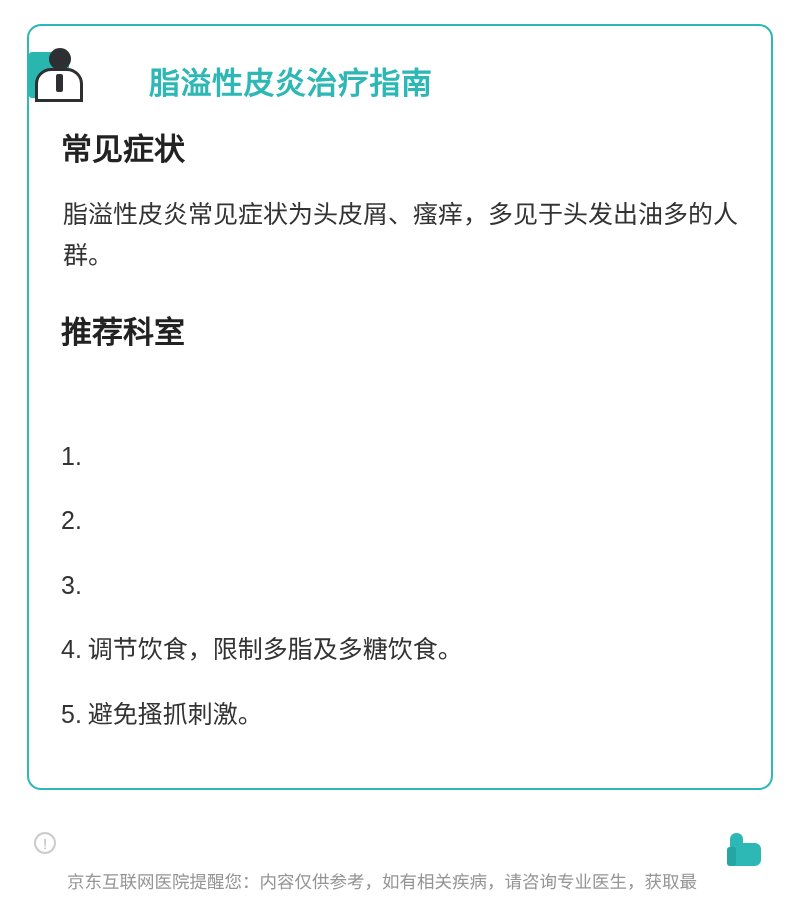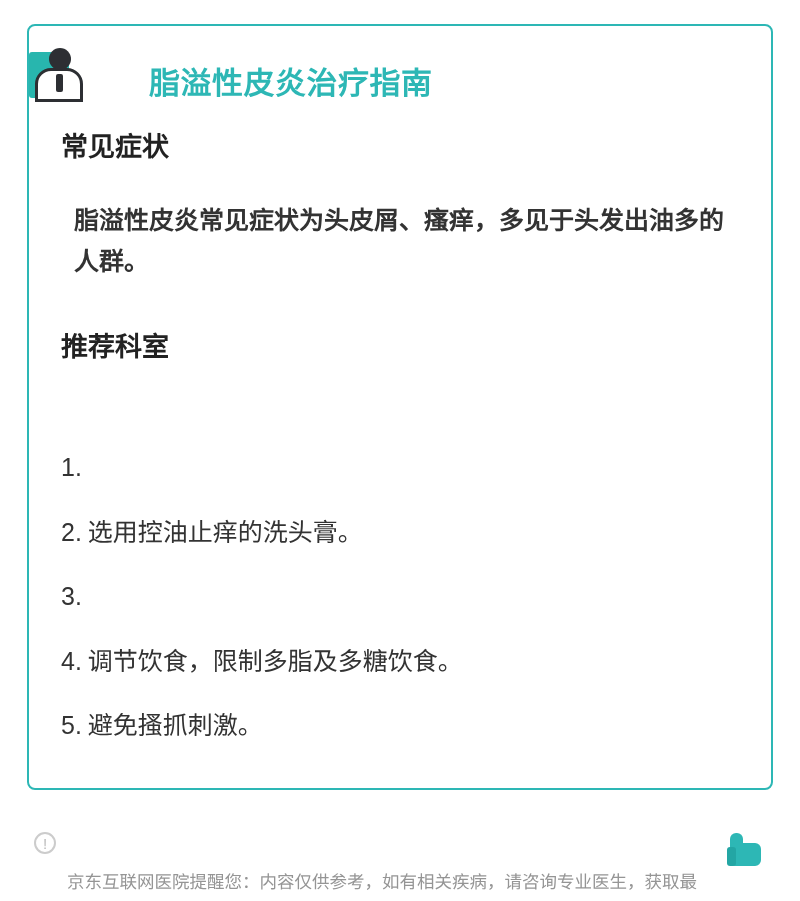--- a/index.html
+++ b/index.html
@@ -17,21 +17,21 @@
   }
 
   .card {
     position: absolute;
     left: 27px;
     top: 24px;
     width: 746px;
     height: 766px;
     background: #ffffff;
     border: 2px solid #2db7b5;
-    border-radius: 8px;
+    border-radius: 14px;
     box-sizing: border-box;
   }
 
   .doc-icon {
     position: absolute;
     left: 0px;
     top: 26px;
     width: 46px;
     height: 46px;
   }
@@ -87,32 +87,31 @@
 
   .content {
     position: absolute;
     left: 32px;
     top: 104px;
     right: 24px;
   }
 
   h2.section {
     margin: 0;
-    font-size: 27px;
+    font-size: 31px;
     font-weight: bold;
     color: #222222;
     line-height: 1.3;
   }
 
   p.para {
-    margin: 13px;
+    margin: 2px;
     font-size: 25px;
     line-height: 1.62;
     color: #333333;
-    font-weight: bold;
   }
 
   .gap-a { height: 22px; }
   .gap-b { height: 36px; }
   .gap-c { height: 30px; }
   .gap-d { height: 34px; }
 
   ol.steps {
     margin: 0;
     padding: 0;
@@ -224,21 +223,20 @@
     <div class="gap-c"></div>
 
     <div class="gap-d"></div>
 
     <ol class="steps">
       <li>
         <span class="num">1.</span>
       </li>
       <li>
         <span class="num">2.</span>
-        <span>选用控油止痒的洗头膏。</span>
       </li>
       <li>
         <span class="num">3.</span>
       </li>
       <li>
         <span class="num">4.</span>
         <span>调节饮食，限制多脂及多糖饮食。</span>
       </li>
       <li>
         <span class="num">5.</span>

